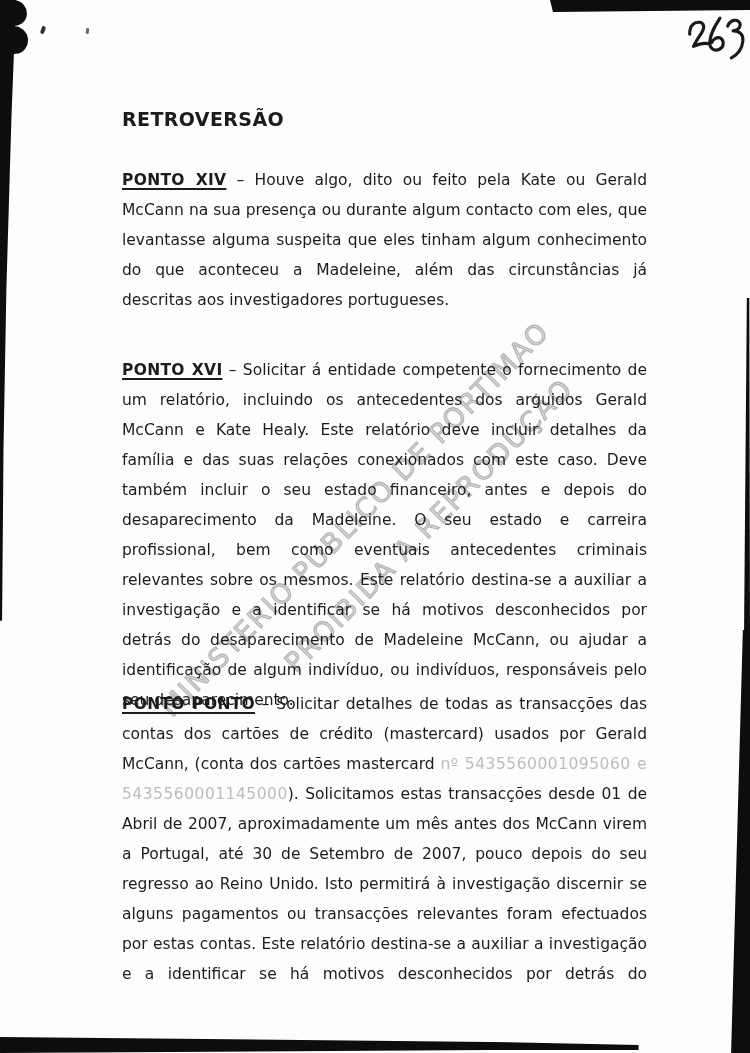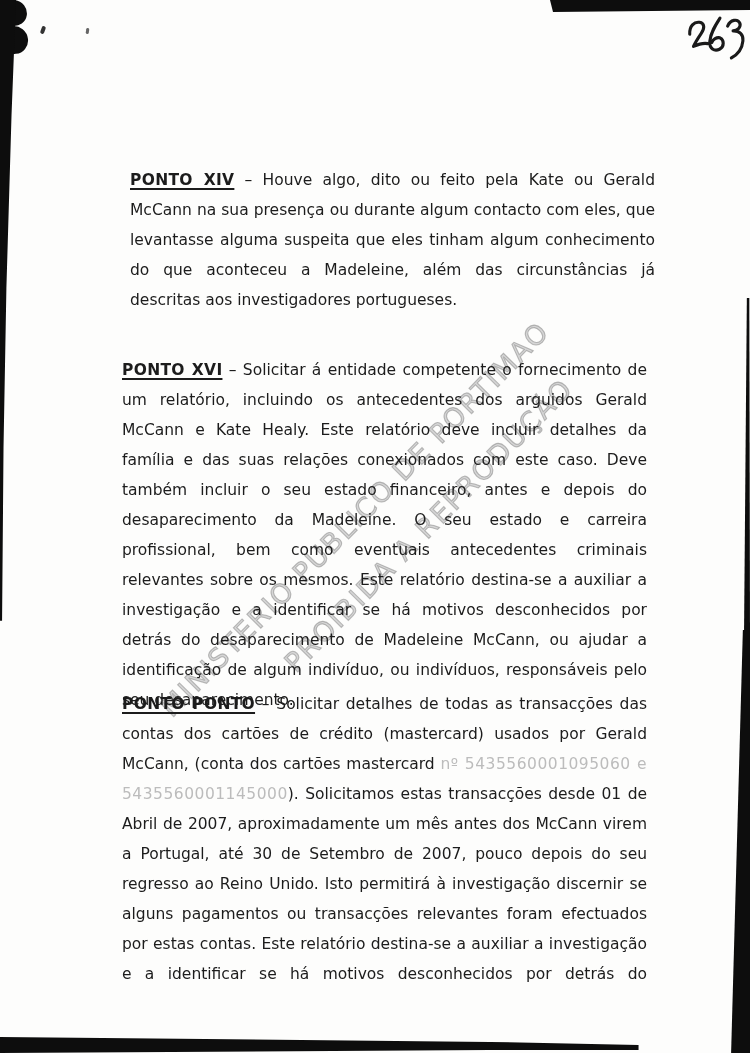--- a/index.html
+++ b/index.html
@@ -36,21 +36,21 @@
   .content{position:absolute;left:0;top:0;width:750px;height:1053px;z-index:2;}
   .title{
     position:absolute;left:122px;top:108px;margin:0;
     font-size:19px;font-weight:700;letter-spacing:0.4px;
   }
   .para{
     position:absolute;left:122px;width:525px;margin:0;
     font-size:15.5px;line-height:30px;
     text-align:justify;
   }
-  .p1{top:165px;margin-left:8px;}
+  .p1{top:165px;}
   .p2{top:355px;}
   .p3{top:689px;text-align-last:justify;}
   .heading{
     font-weight:700;
     text-decoration:underline;
     text-decoration-thickness:1.5px;
     text-underline-offset:3px;
     letter-spacing:0.3px;
   }
   .faded{
@@ -107,20 +107,21 @@
 <body>
 
 <div class="page">
 
   <div class="watermark">
     <div class="wm-line">MINISTERIO PUBLICO DE PORTIMAO</div>
     <div class="wm-line wm-line2">PROIBIDA A REPRODUÇÃO</div>
   </div>
 
   <div class="content">
+    <h1 class="title">RETROVERSÃO</h1>
 
     <p class="para p1">
       <span class="heading">PONTO XIV</span>
       <span>– Houve algo, dito ou feito pela Kate ou Gerald McCann na sua presença ou durante algum contacto com eles, que levantasse alguma suspeita que eles tinham algum conhecimento do que aconteceu a Madeleine, além das circunstâncias já descritas aos investigadores portugueses.</span>
     </p>
 
     <p class="para p2">
       <span class="heading">PONTO XVI</span>
       <span>– Solicitar á entidade competente o fornecimento de um relatório, incluindo os antecedentes dos arguidos Gerald McCann e Kate Healy. Este relatório deve incluir detalhes da família e das suas relações conexionados com este caso. Deve também incluir o seu estado financeiro, antes e depois do desaparecimento da Madeleine. O seu estado e carreira profissional, bem como eventuais antecedentes criminais relevantes sobre os mesmos. Este relatório destina-se a auxiliar a investigação e a identificar se há motivos desconhecidos por detrás do desaparecimento de Madeleine McCann, ou ajudar a identificação de algum indivíduo, ou indivíduos, responsáveis pelo seu desaparecimento.</span>
     </p>

